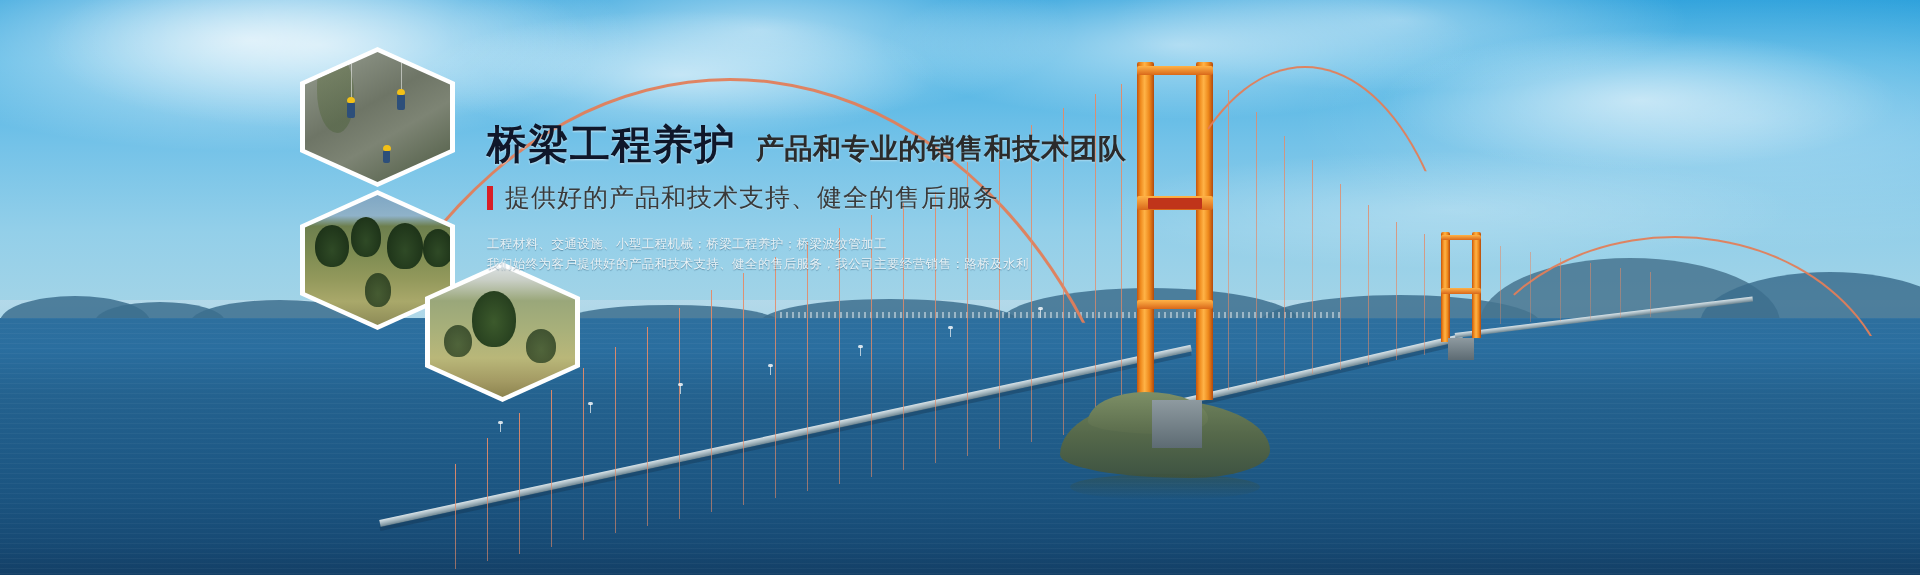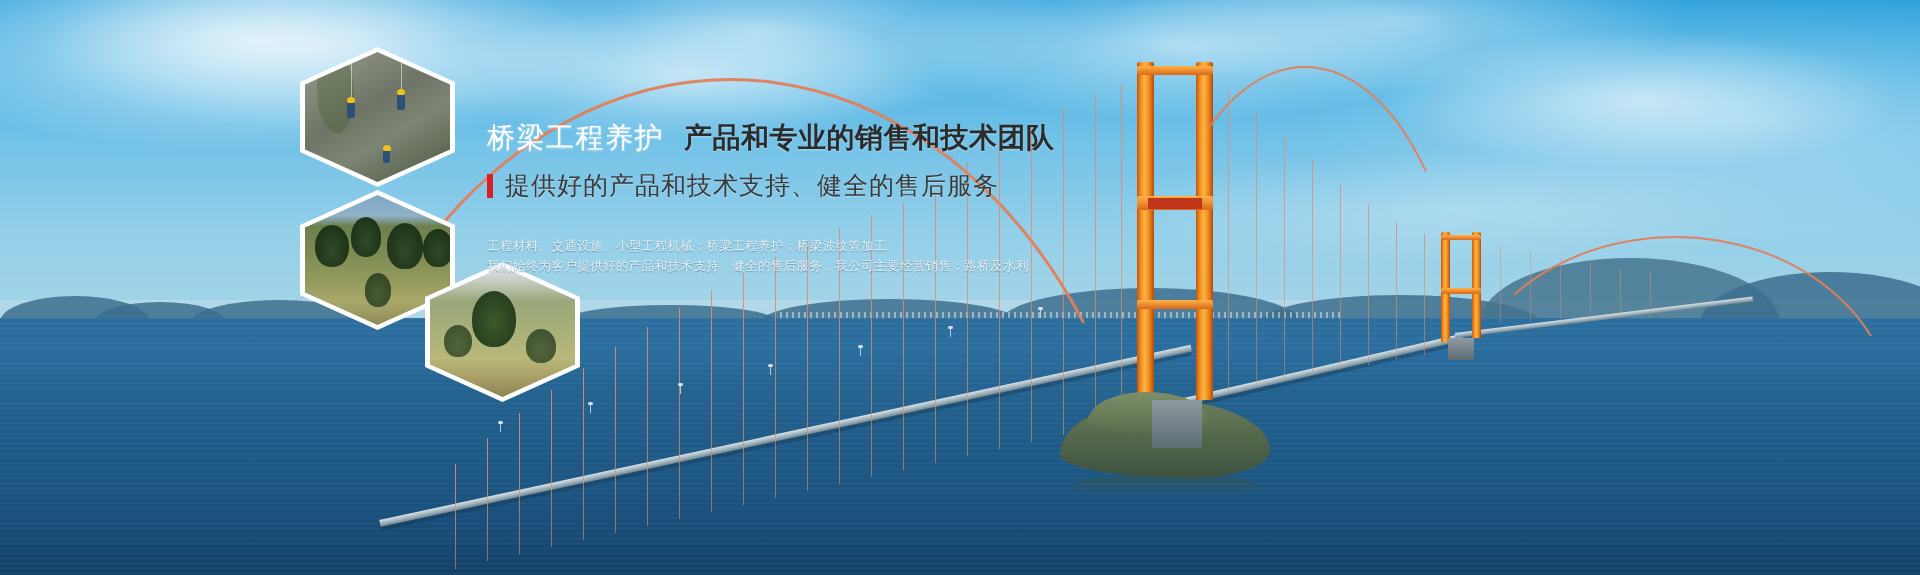--- a/index.html
+++ b/index.html
@@ -149,29 +149,29 @@
       linear-gradient(108deg, rgba(255,255,255,.08) 0 2px, rgba(0,0,0,0) 2px 12px),
       linear-gradient(72deg, rgba(255,255,255,.08) 0 2px, rgba(0,0,0,0) 2px 12px),
       linear-gradient(to bottom,#d9dfe0 0%,#c9cfc6 10%,#9aa77a 26%,#a8b07a 48%,#b9b779 70%,#a39a63 88%,#8d844f 100%);
   }
 
   
   .copy { position:absolute; left:487px; top:124px; width:900px; }
 
   .headline { white-space:nowrap; line-height:1; margin-bottom:17px; }
   .headline-main {
-    font-size:28px; font-weight:normal; color:#ffffff; letter-spacing:1.5px;
+    font-size:40px; font-weight:bold; color:#0f172a; letter-spacing:1.5px;
     text-shadow:0 1px 2px rgba(255,255,255,.55);
   }
   .headline-sub {
     font-size:28px; font-weight:bold; color:#2b2b2b; letter-spacing:.5px;
     margin-left:20px; text-shadow:0 1px 2px rgba(255,255,255,.4);
   }
 
-  .subline { display:flex; align-items:center; margin-bottom:34px; }
+  .subline { display:flex; align-items:center; margin-bottom:20px; }
   .redbar { width:6px; height:24px; background:#d81f26; margin-right:12px; flex:none; }
   .subline-text {
     font-size:25px; color:#3a3a3a; letter-spacing:1px; white-space:nowrap;
     text-shadow:0 1px 1px rgba(255,255,255,.35);
   }
 
   .body-text {
     font-size:12.5px; color:#e9f2f6; line-height:20px; letter-spacing:.4px;
     text-shadow:0 1px 1px rgba(20,60,90,.45);
   }

